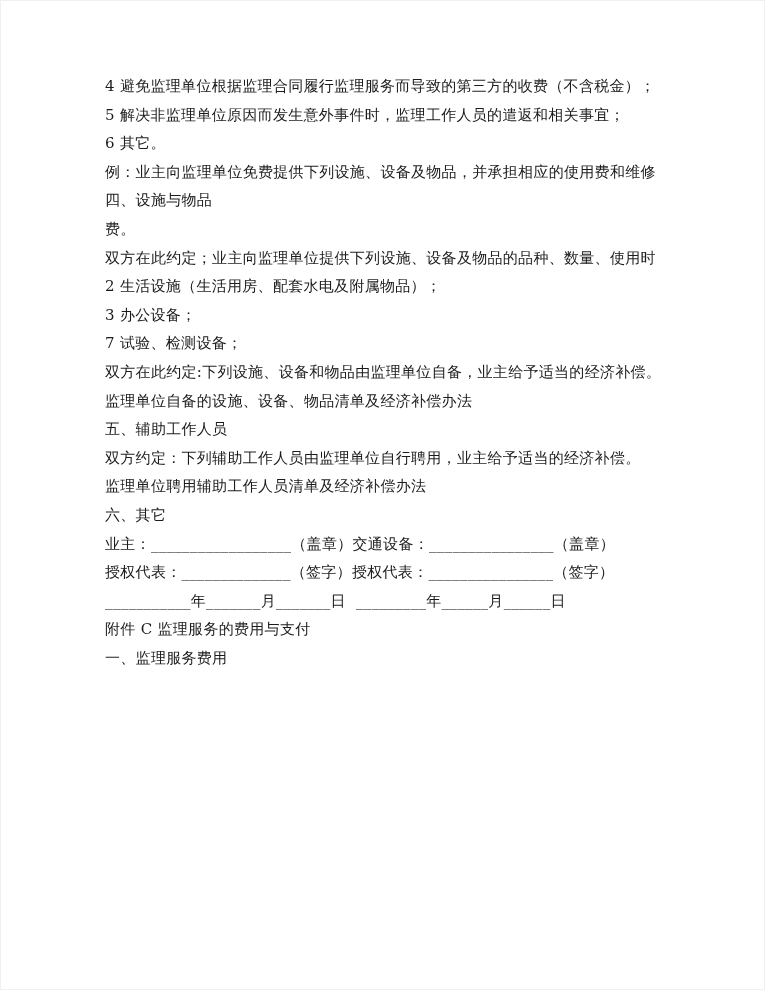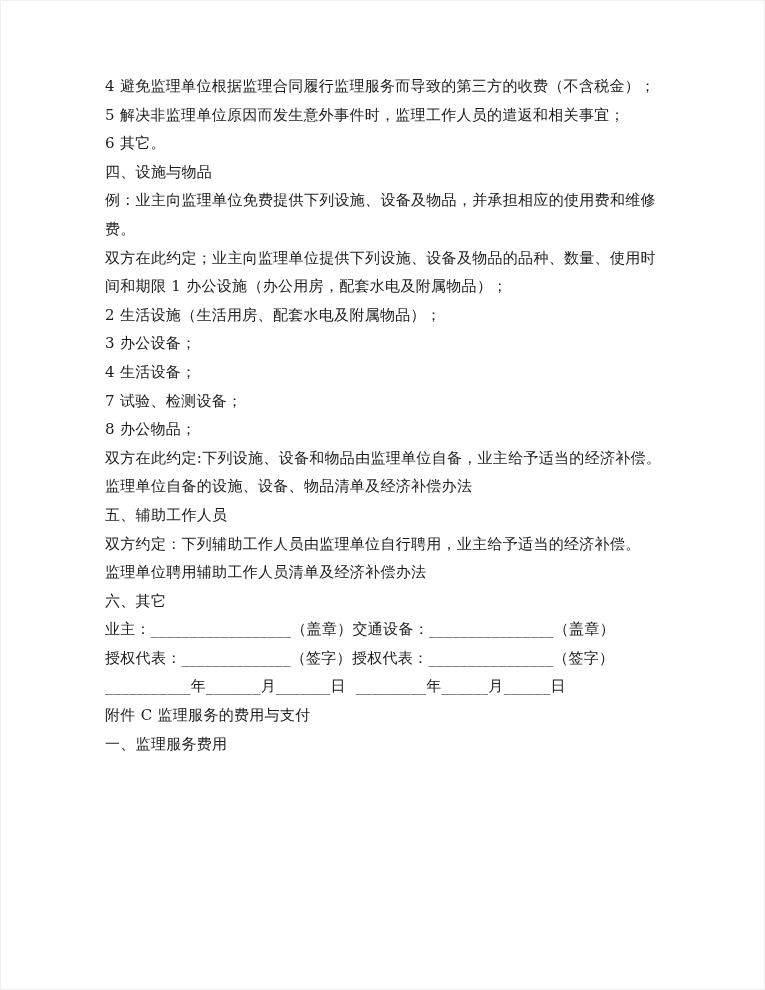--- a/index.html
+++ b/index.html
@@ -31,30 +31,27 @@
   }
 </style>
 </head>
 <body>
 
 <div class="page" style="background: rgb(255, 255, 255); color: rgb(27, 27, 27);">
   <div class="lines">
       <p class="line">4 避免监理单位根据监理合同履行监理服务而导致的第三方的收费（不含税金）；</p>
       <p class="line">5 解决非监理单位原因而发生意外事件时，监理工作人员的遣返和相关事宜；</p>
       <p class="line">6 其它。</p>
+      <p class="line">例：业主向监理单位免费提供下列设施、设备及物品，并承担相应的使用费和维修</p>
       <p class="line">四、设施与物品</p>
-      <p class="line">例：业主向监理单位免费提供下列设施、设备及物品，并承担相应的使用费和维修</p>
       <p class="line">费。</p>
       <p class="line">双方在此约定；业主向监理单位提供下列设施、设备及物品的品种、数量、使用时</p>
-      <p class="line">间和期限 1 办公设施（办公用房，配套水电及附属物品）；</p>
       <p class="line">2 生活设施（生活用房、配套水电及附属物品）；</p>
       <p class="line">3 办公设备；</p>
-      <p class="line">4 生活设备；</p>
       <p class="line">7 试验、检测设备；</p>
-      <p class="line">8 办公物品；</p>
       <p class="line">双方在此约定:下列设施、设备和物品由监理单位自备，业主给予适当的经济补偿。</p>
       <p class="line">监理单位自备的设施、设备、物品清单及经济补偿办法</p>
       <p class="line">五、辅助工作人员</p>
       <p class="line">双方约定：下列辅助工作人员由监理单位自行聘用，业主给予适当的经济补偿。</p>
       <p class="line">监理单位聘用辅助工作人员清单及经济补偿办法</p>
       <p class="line">六、其它</p>
       <p class="line">业主：__________________（盖章）交通设备：________________（盖章）</p>
       <p class="line">授权代表：______________（签字）授权代表：________________（签字）</p>
       <p class="line">___________年_______月_______日  _________年______月______日</p>
       <p class="line">附件 C 监理服务的费用与支付</p>

